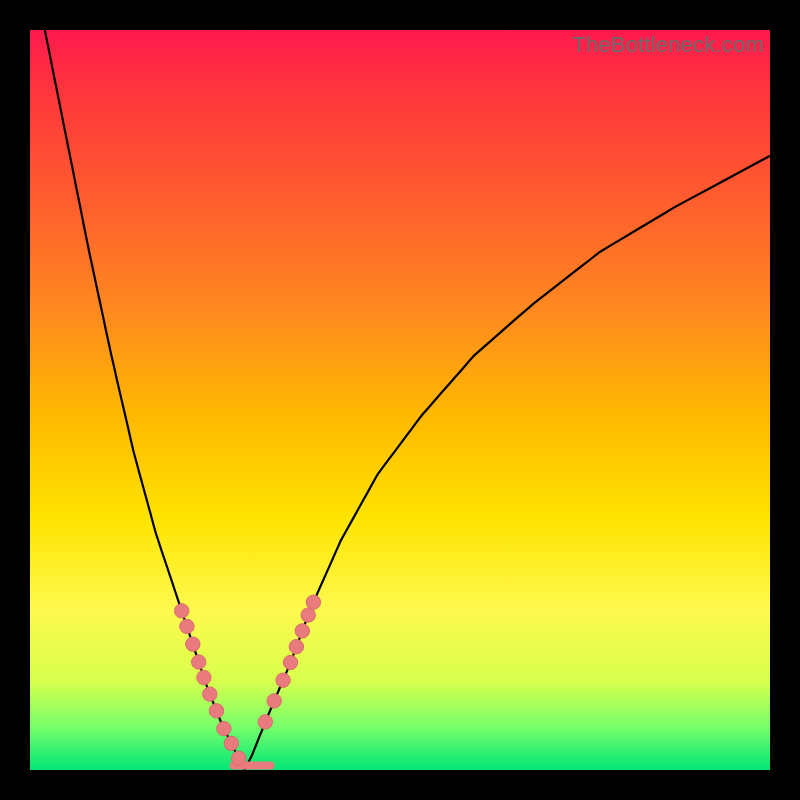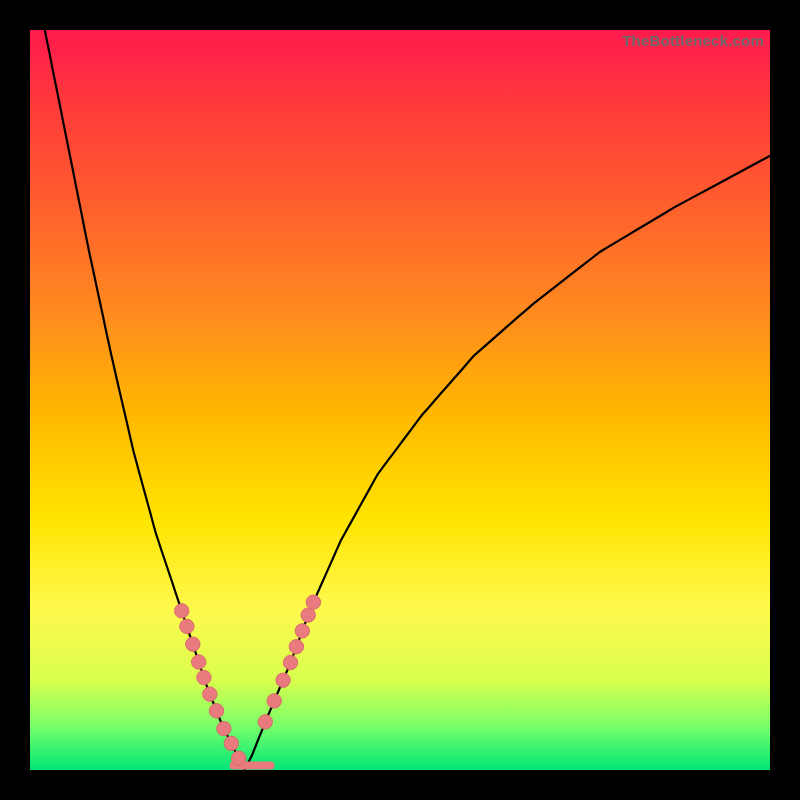--- a/index.html
+++ b/index.html
@@ -42,22 +42,22 @@
     top: 0;
     width: 740px;
     height: 740px;
     overflow: visible;
   }
   .watermark {
     position: absolute;
     top: 2px;
     right: 6px;
     font-family: Arial, Helvetica, sans-serif;
-    font-size: 15px;
-    font-weight: 700;
+    font-size: 22px;
+    font-weight: 400;
     color: #6b6b6b;
     letter-spacing: 0.2px;
     user-select: none;
   }
   .curve {
     fill: none;
     stroke: #000;
     stroke-width: 2.2;
   }
   .dot {

